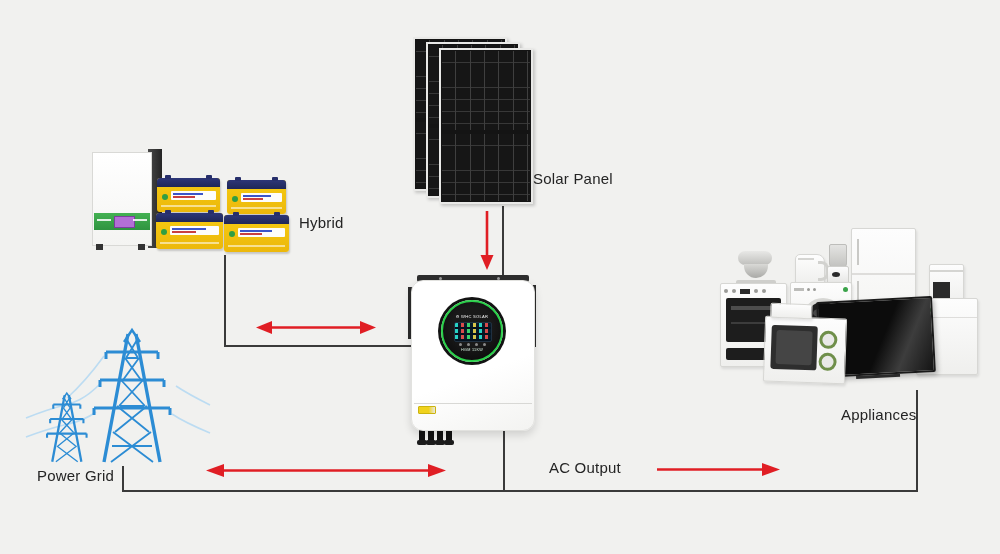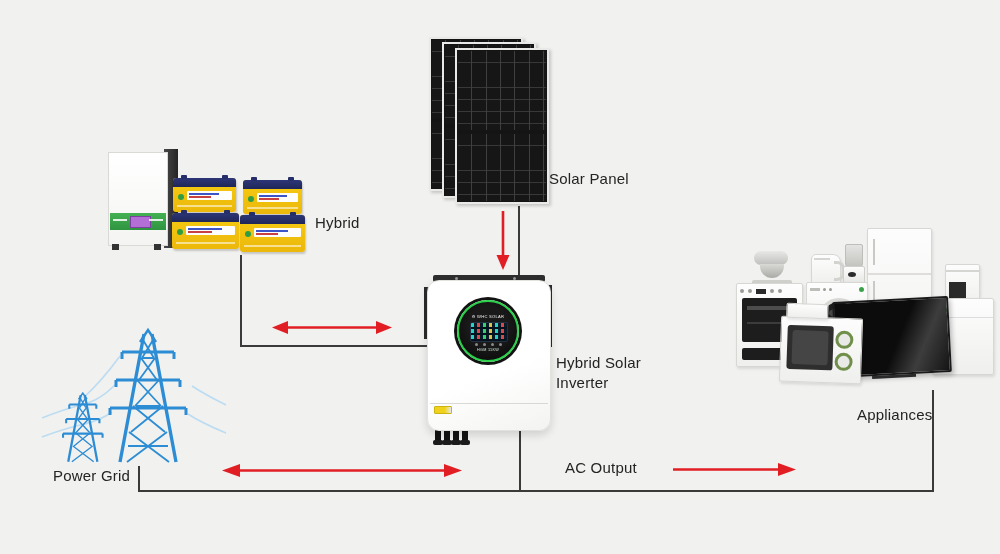--- a/index.html
+++ b/index.html
@@ -65,21 +65,21 @@
   
   .appl{position:absolute;left:700px;top:225px;width:292px;height:168px;z-index:3;}
   .appl .box{position:absolute;background:linear-gradient(180deg,#fdfdfd,#efefed);border:1px solid #d7d7d4;border-radius:2px;box-shadow:1px 2px 3px rgba(0,0,0,.10);}
   .dark{background:#1d1d1d;}
   
   svg.grid{position:absolute;left:26px;top:328px;width:185px;height:140px;z-index:2;overflow:visible;}
 </style>
 </head>
 <body>
 
-<div style="position:relative;width:855px;height:554px;margin-left:16px;">
+<div style="position:relative;width:855px;height:554px;">
 
   <div class="cline" style="left:224px;top:255px;width:2px;height:92px;"></div>
   <div class="cline" style="left:224px;top:345px;width:188px;height:2px;"></div>
   <div class="cline" style="left:502px;top:206px;width:2px;height:72px;"></div>
   <div class="cline" style="left:503px;top:426px;width:2px;height:65px;"></div>
   <div class="cline" style="left:122px;top:490px;width:796px;height:2px;"></div>
   <div class="cline" style="left:122px;top:466px;width:2px;height:25px;"></div>
   <div class="cline" style="left:916px;top:390px;width:2px;height:101px;"></div>
 
   <svg class="arrow" style="left:478px;top:211px;" width="18" height="60">
@@ -304,21 +304,17 @@
         <div style="position:absolute;left:5px;top:5px;right:5px;bottom:5px;background:#454545;border-radius:3px;"></div>
       </div>
       <div style="position:absolute;right:8px;top:12px;width:12px;height:12px;border-radius:50%;background:#e9e9e7;border:3px solid #6f8f4a;"></div>
       <div style="position:absolute;right:8px;top:34px;width:12px;height:12px;border-radius:50%;background:#e9e9e7;border:3px solid #6f8f4a;"></div>
       <div class="box" style="left:4px;top:-14px;width:40px;height:13px;"></div>
     </div>
   </div>
 
   <div class="lbl" style="left:533px;top:170px;">Solar Panel</div>
   <div class="lbl" style="left:299px;top:214px;">Hybrid</div>
-  <div class="lbl" style="left:540px;top:353px;line-height:20px;">
-    <div>Hybrid Solar</div>
-    <div>Inverter</div>
-  </div>
   <div class="lbl" style="left:37px;top:467px;">Power Grid</div>
   <div class="lbl" style="left:549px;top:459px;text-align:center;">AC Output</div>
   <div class="lbl" style="left:841px;top:406px;">Appliances</div>
 
 </div>
 
 </body></html>

